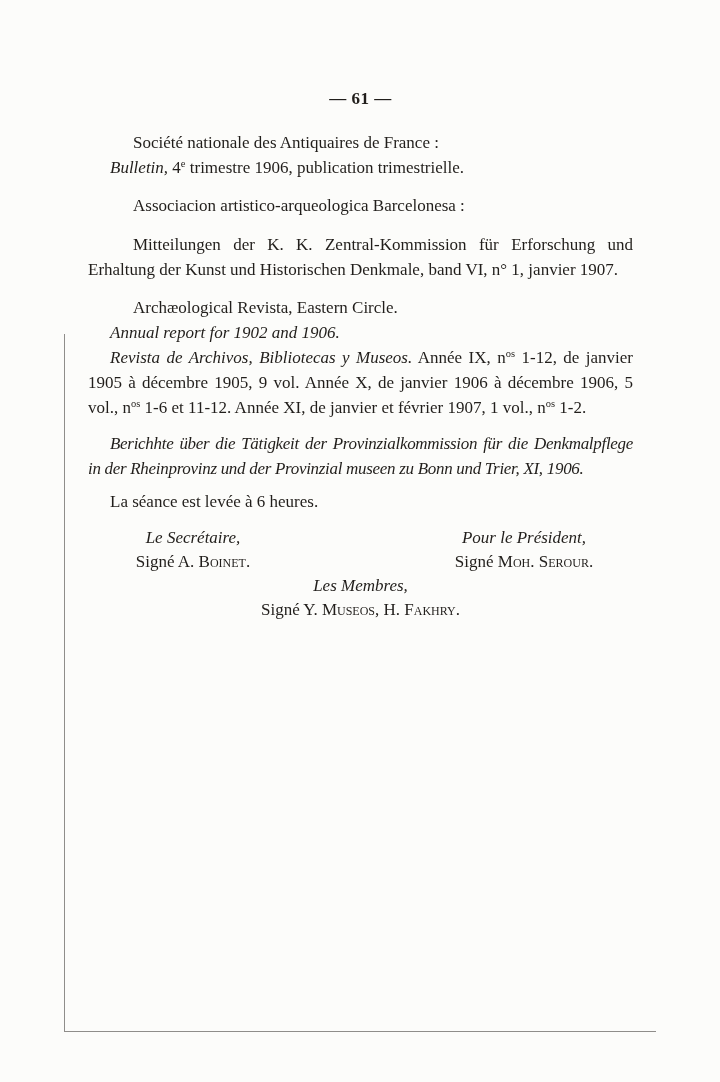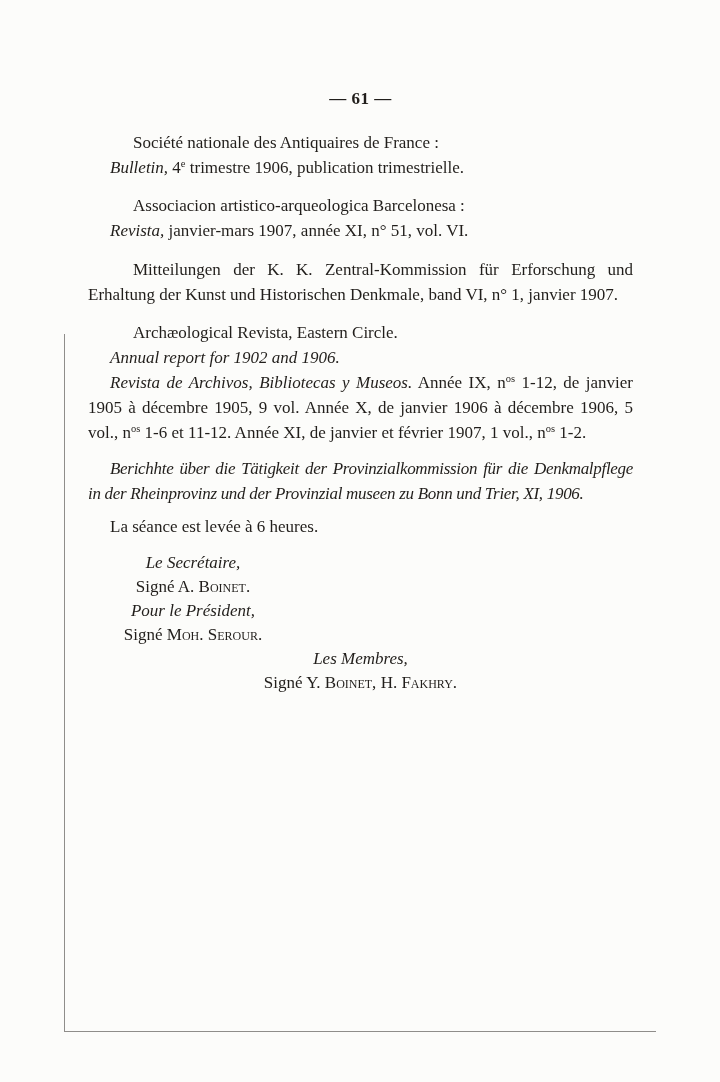--- a/index.html
+++ b/index.html
@@ -18,21 +18,21 @@
   .ti-sm{text-indent:22px;}
   .just{text-align:justify;}
   .it{font-style:italic;}
   .sc{font-variant:small-caps;font-family:Liberation Serif, serif;}
   sup{font-size:10.5px;line-height:0;vertical-align:6px;}
   .entry{margin-top:13px;}
   .p-mitteilungen{margin-top:14px;}
   .p-survey{margin-top:13px;}
   .p-berichte{margin-top:11px;letter-spacing:-0.3px;}
   .p-seance{margin-top:8px;}
-  .sig-cols{display:flex;justify-content:space-between;margin-top:12px;line-height:24px;flex-direction:column;}
+  .sig-cols{display:flex;justify-content:space-between;margin-top:12px;line-height:24px;}
   .sig-col{width:210px;text-align:center;}
   .sig-col.right{margin-right:4px;}
   .sig-members{text-align:center;line-height:24px;}
   .scan-edge{position:absolute;background:#8f8d8a;}
   .scan-edge-left{left:64px;top:334px;width:1px;height:698px;}
   .scan-edge-bottom{left:64px;top:1031px;width:592px;height:1px;}
 </style>
 </head>
 <body>
 
@@ -44,21 +44,20 @@
 
     <div class="page-number">— 61 —</div>
 
     <p class="entry">
       <span class="line ti-lg">Société nationale des Antiquaires de France :</span>
       <span class="line ti-sm"><i class="it">Bulletin,</i> <span>4</span><sup>e</sup> <span>trimestre 1906, publication trimestrielle.</span></span>
     </p>
 
     <p class="entry">
       <span class="line ti-lg">Associacion artistico-arqueologica Barcelonesa :</span>
-      <span class="line ti-sm"><i class="it">Revista,</i> <span>janvier-mars 1907, année XI, n° 51, vol. VI.</span></span>
     </p>
 
     <p class="para p-mitteilungen ti-lg just">Mitteilungen der K. K. Zentral-Kommission für Erforschung und Erhaltung der Kunst und Historischen Denkmale, band VI, n° 1, janvier 1907.</p>
 
     <p class="para p-survey ti-lg">Archæological Revista, Eastern Circle.</p>
 
     <p class="para ti-sm it">Annual report for 1902 and 1906.</p>
 
     <p class="para ti-sm just"><i class="it">Revista de Archivos, Bibliotecas y Museos.</i> <span>Année IX, n</span><sup>os</sup> <span>1-12, de janvier 1905 à décembre 1905, 9 vol. Année X, de janvier 1906 à décembre 1906, 5 vol., n</span><sup>os</sup> <span>1-6 et 11-12. Année XI, de janvier et février 1907, 1 vol., n</span><sup>os</sup> <span>1-2.</span></p>
 
@@ -72,17 +71,17 @@
         <div><span>Signé A.</span> <span class="sc">Boinet.</span></div>
       </div>
       <div class="sig-col right">
         <div class="it">Pour le Président,</div>
         <div><span>Signé</span> <span class="sc">Moh. Serour.</span></div>
       </div>
     </div>
 
     <div class="sig-members">
       <div class="it">Les Membres,</div>
-      <div><span>Signé Y.</span> <span class="sc">Boinet,</span> <span>H.</span> <span class="sc">Fakhry.</span></div>
+      <div><span>Signé Y.</span> <span class="sc">Museos,</span> <span>H.</span> <span class="sc">Fakhry.</span></div>
     </div>
 
   </div>
 </div>
 
 </body></html>

